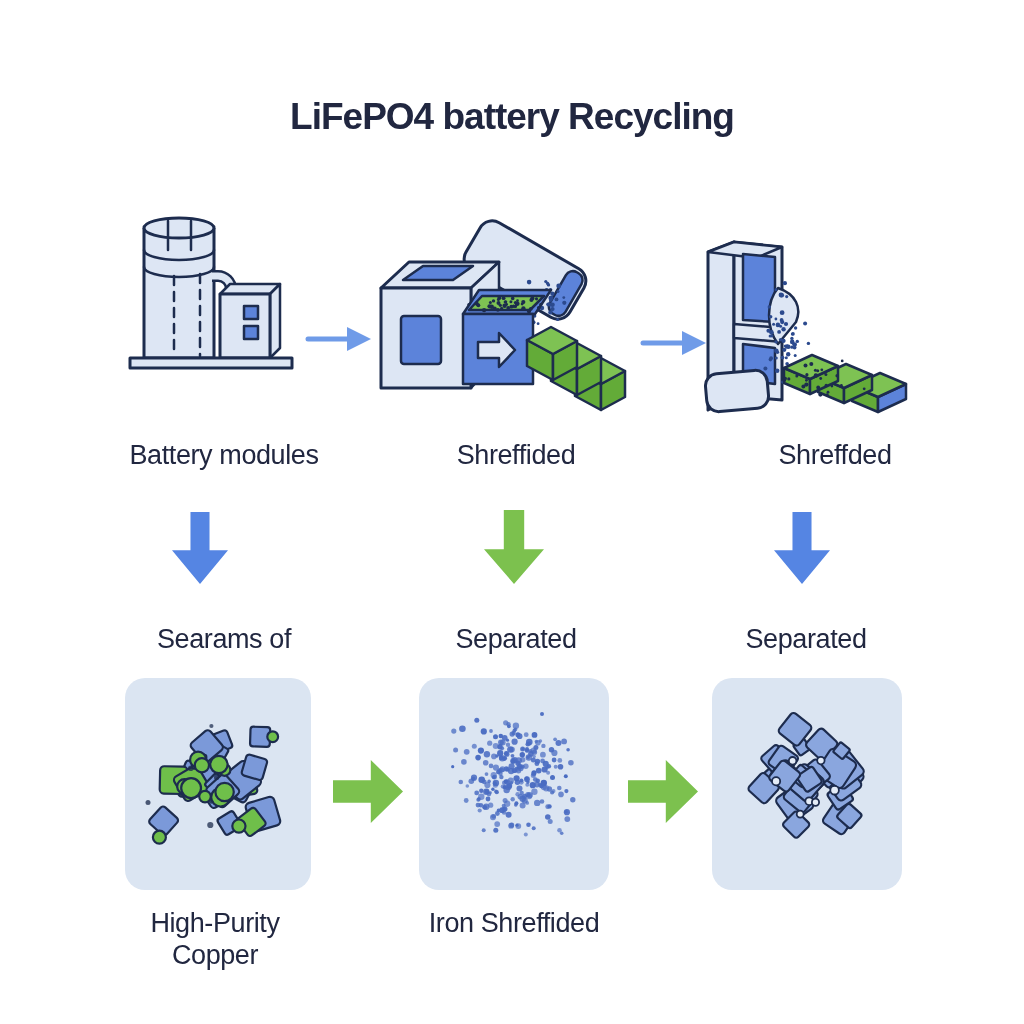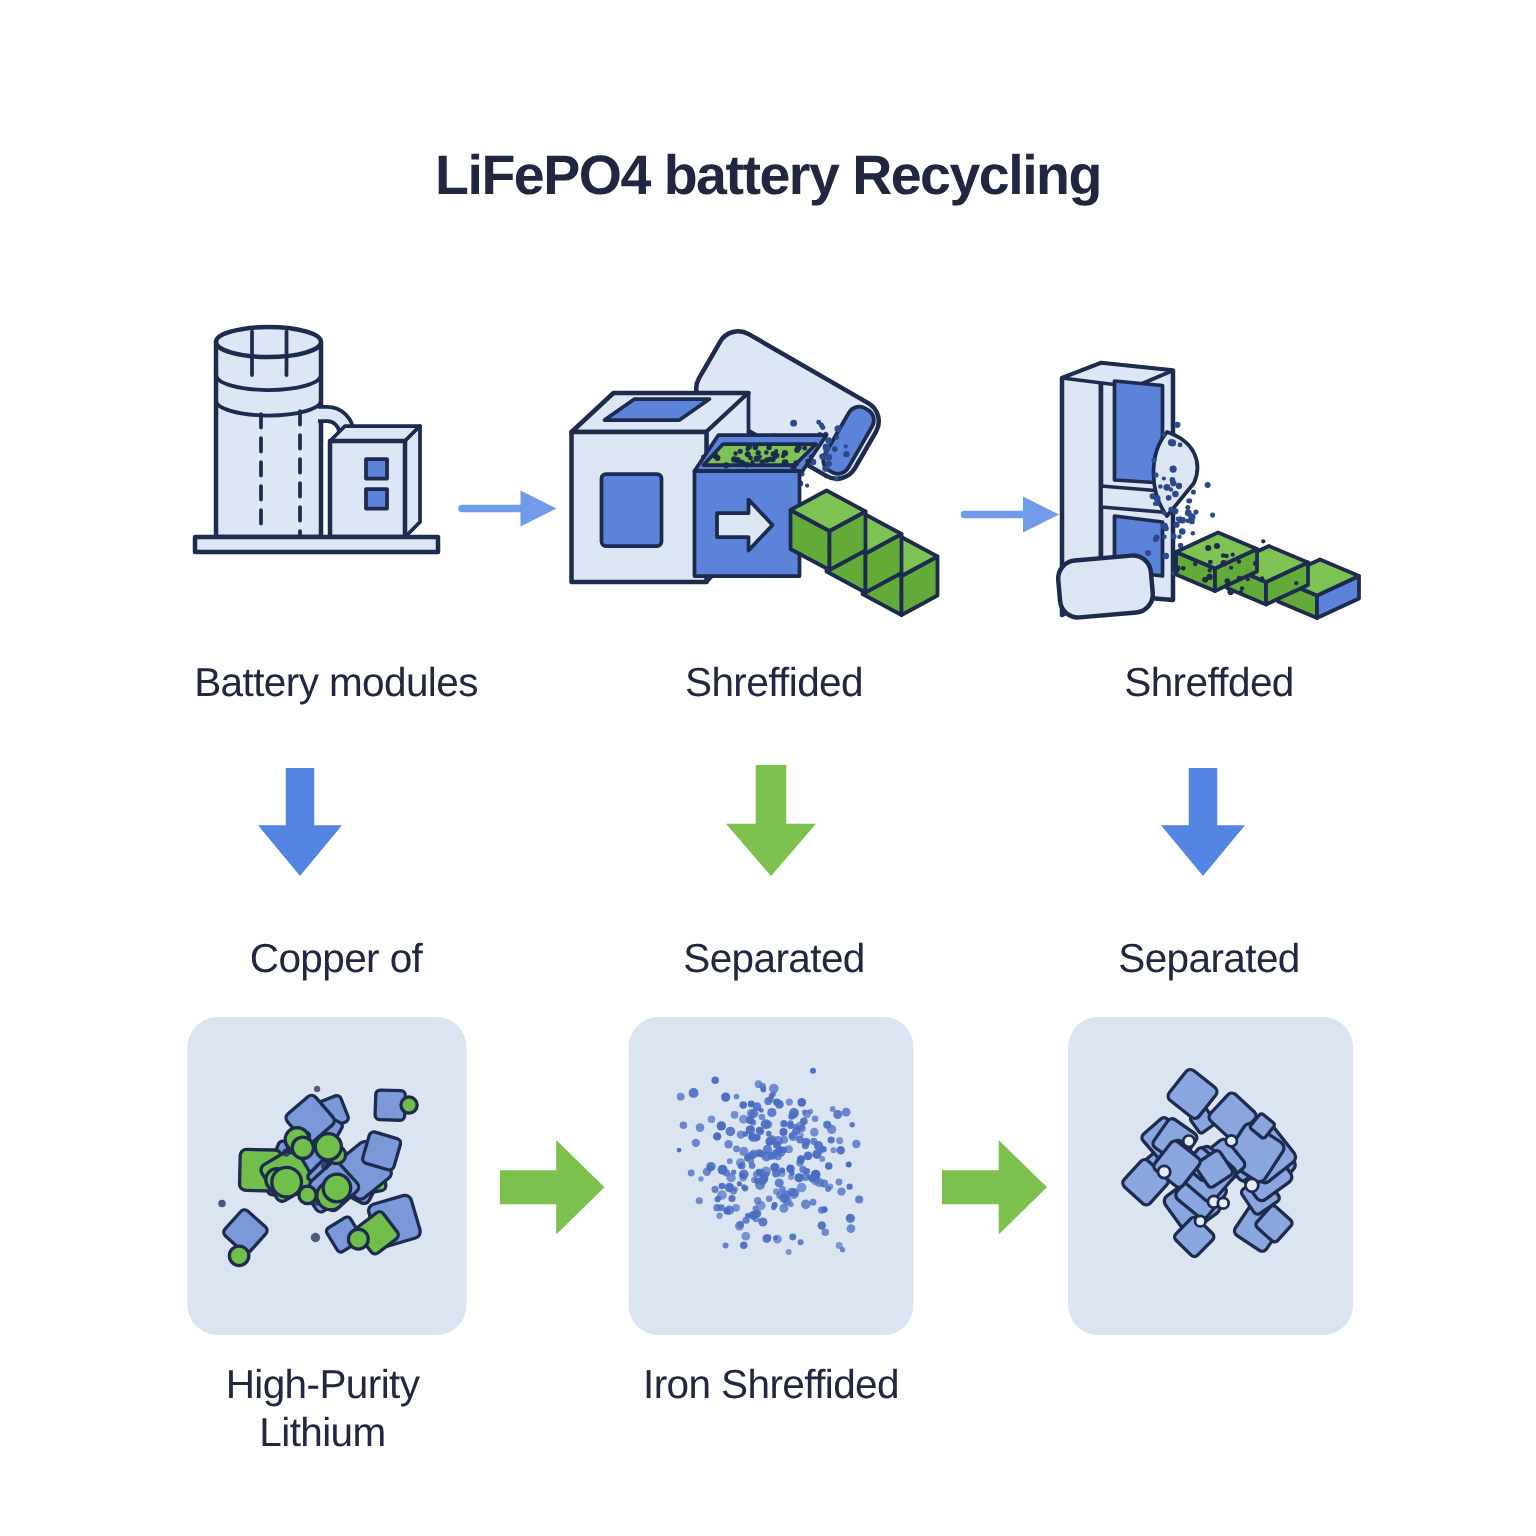--- a/index.html
+++ b/index.html
@@ -293,27 +293,27 @@
         <circle cx="88.8" cy="142.9" r="1.6" fill="#1d2c4e"></circle>
         <circle cx="141.4" cy="149.5" r="1.4" fill="#1d2c4e"></circle>
         <circle cx="117.7" cy="134.7" r="1.5" fill="#1d2c4e"></circle>
         <circle cx="105.5" cy="129.4" r="2.0" fill="#1d2c4e"></circle>
         <circle cx="128.0" cy="156.2" r="1.4" fill="#1d2c4e"></circle>
       </g>
   </svg>
 
   <div class="lbl" style="left:366px;top:440px;width:300px">Shreffided</div>
   <div class="lbl" style="left:74px;top:440px;width:300px">Battery modules</div>
-  <div class="lbl" style="left:656px;top:440px;width:300px">Shreffded</div>
+  <div class="lbl" style="left:685px;top:440px;width:300px">Shreffded</div>
 
   <div class="down-arrow" style="left: 172px; top: 512px; background: rgb(85, 133, 227);"></div>
   <div class="down-arrow" style="left: 484px; top: 510px; width: 60px; height: 74px; background: rgb(124, 193, 78);"></div>
   <div class="down-arrow" style="left: 774px; top: 512px; background: rgb(85, 133, 227);"></div>
 
-  <div class="lbl" style="left:74px;top:624px;width:300px">Copper of</div>
+  <div class="lbl" style="left:74px;top:624px;width:300px">Searams of</div>
   <div class="lbl" style="left:366px;top:624px;width:300px">Separated</div>
   <div class="lbl" style="left:656px;top:624px;width:300px">Separated</div>
 
   <div class="panel" style="left:125px;top:678px;width:186px;height:212px">
     <svg viewBox="0 0 186 212">
         <g id="pg1">
           <rect x="27.47142726965248" y="131.76237094886602" width="22.34312429651618" height="22.34312429651618" rx="3.351468644477427" transform="rotate(42.0 38.6 142.9)" fill="#7b99d9" stroke="#1d2c4e" stroke-width="2.2"></rect>
           <rect x="71.84365858472884" y="95.0403417814523" width="16.495173823088408" height="16.495173823088408" rx="2.474276073463261" transform="rotate(46.7 80.1 103.3)" fill="#6fbf4a" stroke="#1d2c4e" stroke-width="2.2"></rect>
           <rect x="57.57887917719782" y="84.72140134833754" width="18.7412839718163" height="18.7412839718163" rx="2.8111925957724453" transform="rotate(22.3 66.9 94.1)" fill="#7b99d9" stroke="#1d2c4e" stroke-width="2.2"></rect>
           <rect x="86.62209745757282" y="54.25455186925828" width="18.6552194096148" height="18.6552194096148" rx="2.7982829114422203" transform="rotate(68.6 95.9 63.6)" fill="#7b99d9" stroke="#1d2c4e" stroke-width="2.2"></rect>
@@ -647,16 +647,16 @@
           <circle cx="103.5" cy="124.2" r="3.6" fill="#e4ecf7" stroke="#1d2c4e" stroke-width="1.8"></circle>
           <circle cx="122.6" cy="112.2" r="4.3" fill="#e4ecf7" stroke="#1d2c4e" stroke-width="1.8"></circle>
           <circle cx="80.6" cy="82.8" r="3.8" fill="#e4ecf7" stroke="#1d2c4e" stroke-width="1.8"></circle>
         </g>
       </svg>
   </div>
 
   <div class="flow-right" style="left:333px;top:760px"></div>
   <div class="flow-right" style="left:628px;top:760px"></div>
 
-  <div class="lbl" style="left:115px;top:908px;width:200px">High-Purity Lithium</div>
+  <div class="lbl" style="left:115px;top:908px;width:200px">High-Purity Copper</div>
   <div class="lbl" style="left:364px;top:908px;width:300px">Iron Shreffided</div>
 
 </div>
 
 </body></html>

